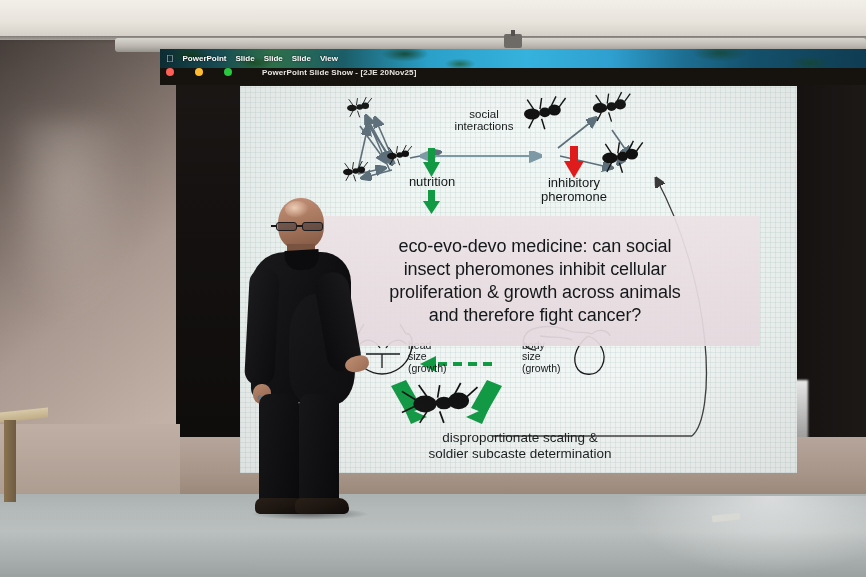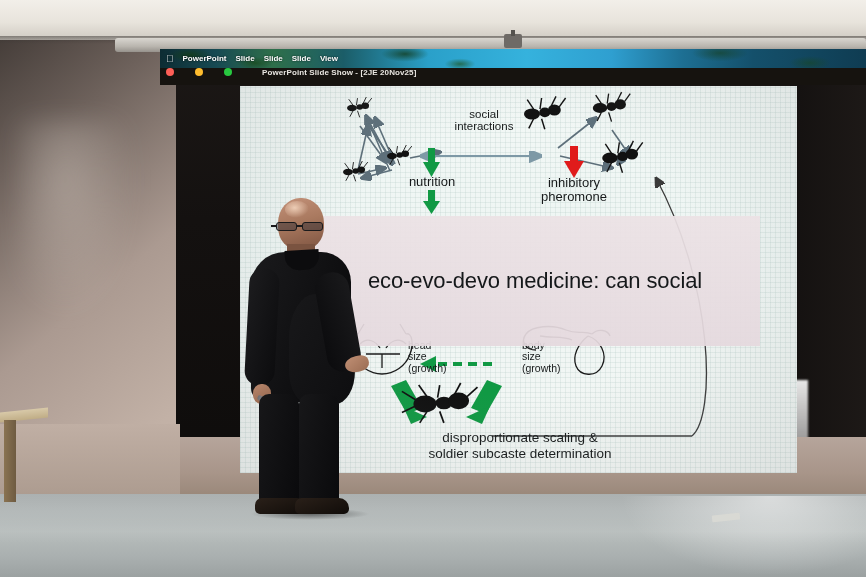--- a/index.html
+++ b/index.html
@@ -100,21 +100,21 @@
     background:radial-gradient(ellipse at 50% 45%, rgba(255,255,255,0) 45%, rgba(120,130,130,.18) 100%);
     pointer-events:none; }
 
   .lbl{ position:absolute; color:#16191a; text-align:center; line-height:1.08;
     font-family:"Liberation Sans", sans-serif; }
 
   
   .qbox{ position:absolute; left:304px; top:216px; width:456px; height:130px;
     background:linear-gradient(180deg, rgba(236,226,229,.93), rgba(229,217,222,.93));
     display:flex; align-items:center; justify-content:center; }
-  .qtext{ font-size:22px; color:#15181a; line-height:1.28; text-align:center;
+  .qtext{ font-size:18px; color:#15181a; line-height:1.28; text-align:center;
     width:470px; margin-left:6px; letter-spacing:-.1px; }
   svg { display:block; overflow:visible; }
 
   
   .person{ position:absolute; left:245px; top:198px; width:120px; height:322px; }
   .p-head{ position:absolute; left:33px; top:0; width:46px; height:52px; border-radius:48% 48% 44% 44%;
     background:linear-gradient(165deg,#c39179 0%,#a9795f 45%,#7d5340 100%); }
   .p-head-shine{ position:absolute; left:40px; top:3px; width:24px; height:17px; border-radius:50%;
     background:radial-gradient(ellipse at 40% 40%, rgba(255,228,205,.75), rgba(255,228,205,0) 70%); }
   .p-glasses{ position:absolute; left:30px; top:24px; width:52px; height:9px; }
@@ -423,20 +423,23 @@
       <span style="white-space:pre-line">disproportionate scaling &amp;
 soldier subcaste determination</span>
     </div>
 
     <div class="slide-vignette"></div>
   </div>
 
   <div class="qbox">
     <div class="qtext">
       <div>eco-evo-devo medicine: can social</div>
+      <div>insect pheromones inhibit cellular</div>
+      <div>proliferation &amp; growth across animals</div>
+      <div>and therefore fight cancer?</div>
     </div>
   </div>
 
   <div class="p-shadow"></div>
   <div class="person">
     <div class="p-head"></div>
     <div class="p-head-shine"></div>
     <div class="p-neck"></div>
     <div class="p-glasses">
       <div class="ln l"></div>

